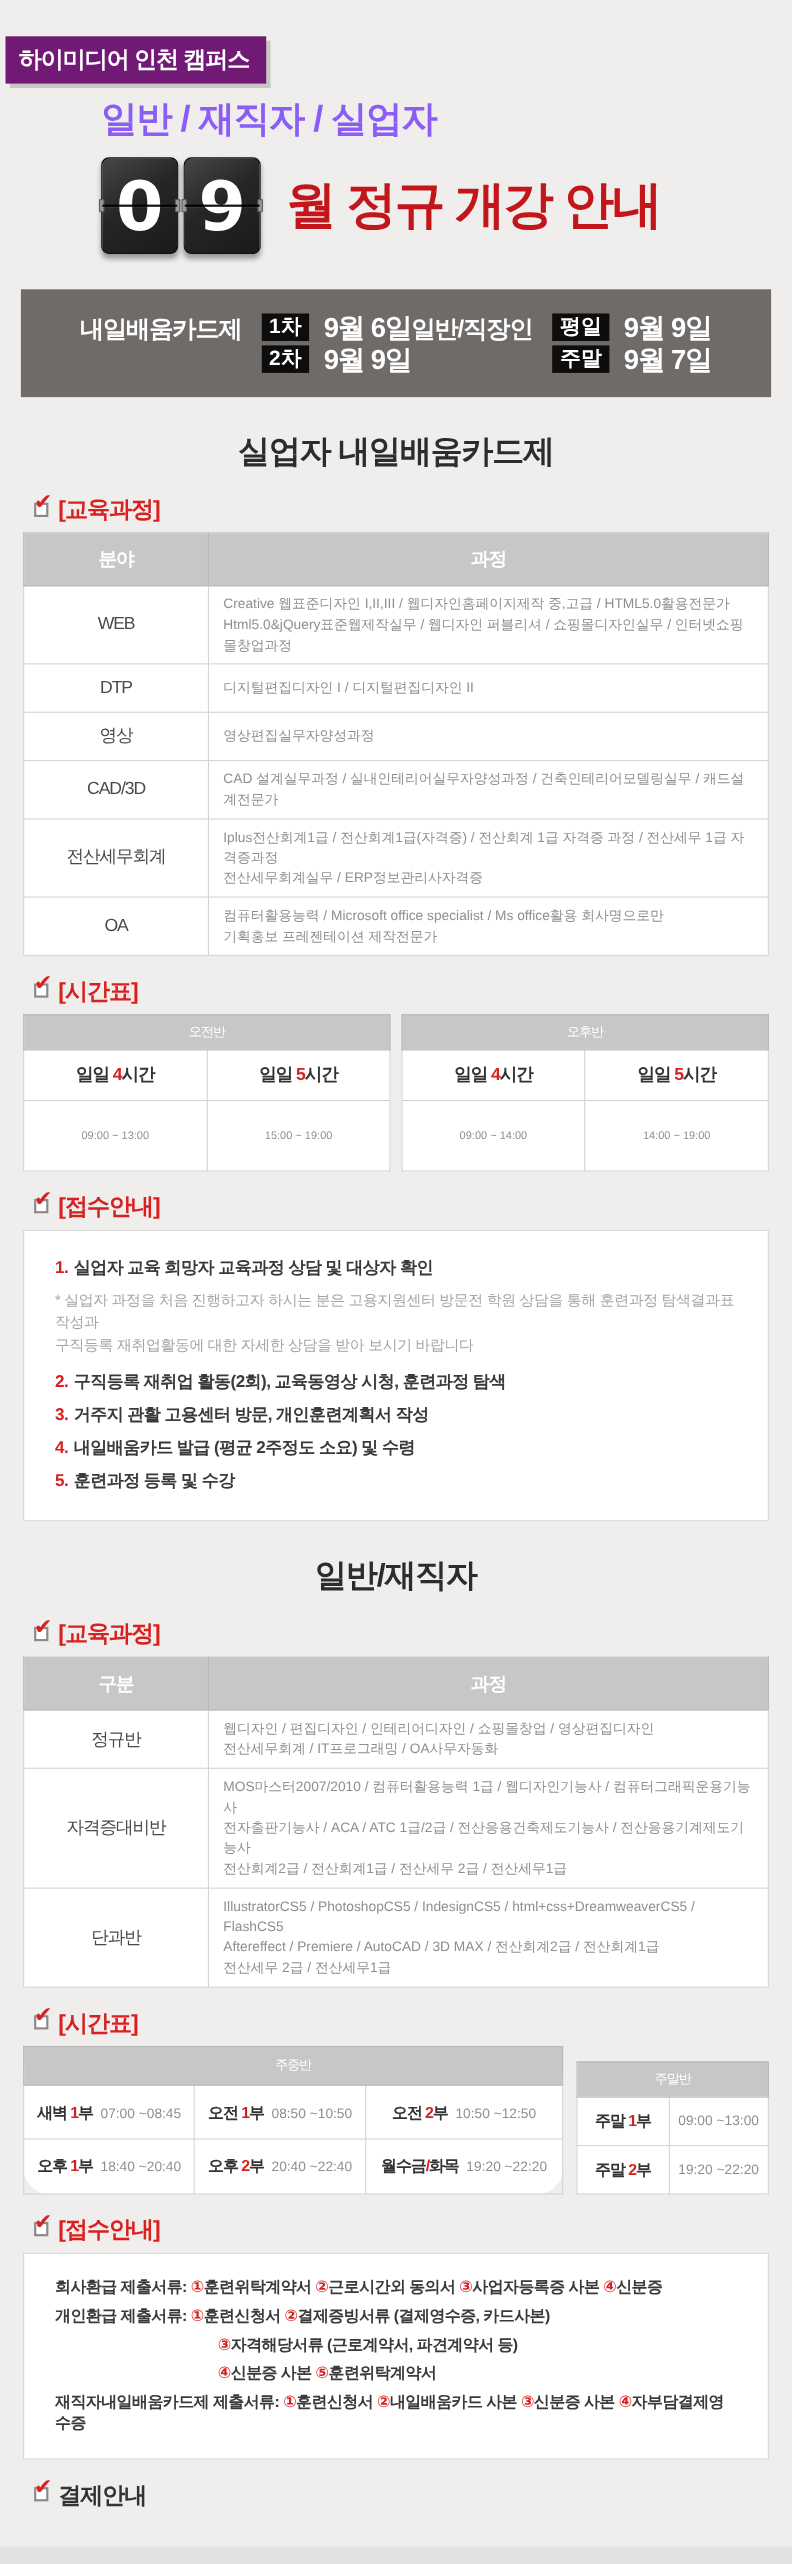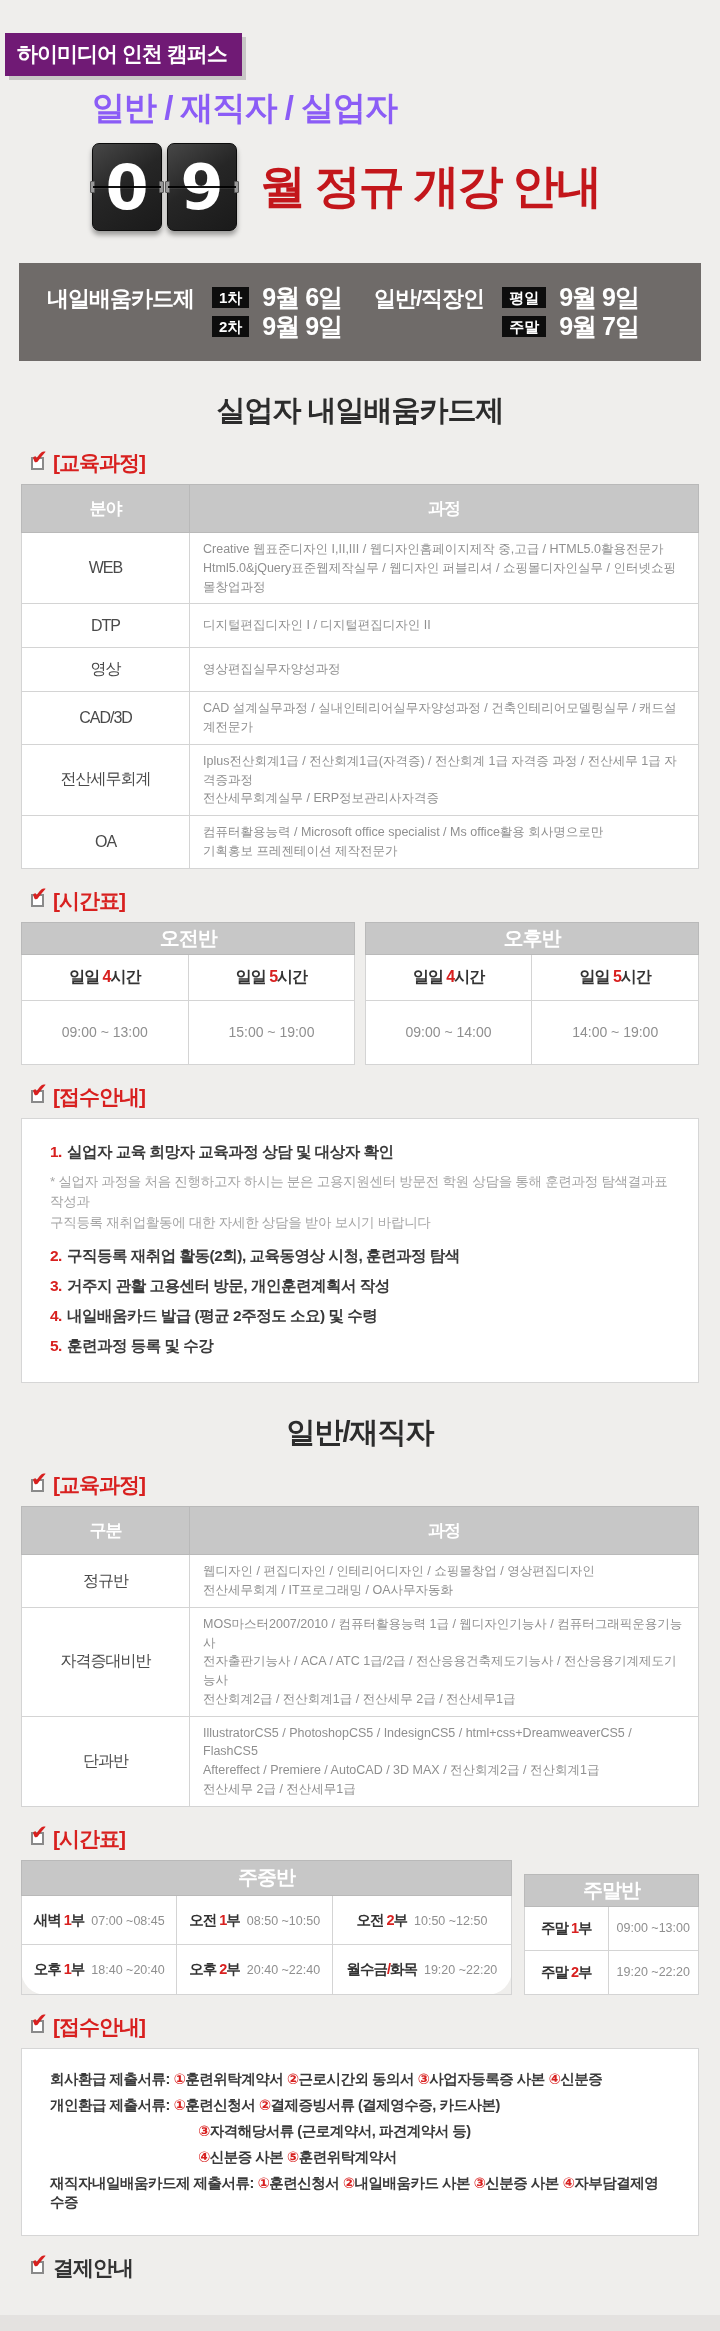--- a/index.html
+++ b/index.html
@@ -22,26 +22,26 @@
     color:#fff; font-size:62px; font-weight:bold; font-family:"DejaVu Sans",sans-serif; }
   .flip-split { position:absolute; left:0; right:0; top:50%; height:2px; margin-top:-1px;
     background:rgba(0,0,0,0.92); box-shadow:0 1px 0 rgba(255,255,255,0.08); }
   .flip-pin { position:absolute; width:5px; height:12px; top:50%; margin-top:-6px;
     background:#9a9a9a; border:1px solid #5c5c5c; border-radius:1px; }
   .pin-l { left:-3px; } .pin-r { right:-3px; }
   .open-title { font-size:46px; font-weight:bold; color:#c3161b; letter-spacing:-2px; margin-left:18px; }
 
   
   .sched-bar { margin:32px 19px 0 19px; height:98px; background:#6f6b69; display:flex; align-items:center; }
-  .sched-half { display:flex; align-items:flex-start; }
+  .sched-half { display:flex; align-items:flex-start;justify-content:flex-end; }
   .sched-half.left { padding-left:28px; width:355px; }
   .sched-group-label { color:#fff; font-size:22px; font-weight:bold; letter-spacing:-1px; margin:2px 18px 0 0; line-height:28px; }
   .sched-rows { display:flex; flex-direction:column; }
   .sched-row { display:flex; align-items:center; height:29px; }
-  .sched-badge { background:#0d0d0d; color:#fff; font-size:15px; font-weight:bold; padding:3px 7px; margin-right:13px; line-height:1; }
+  .sched-badge { background:#0d0d0d; color:#fff; font-size:19px; font-weight:bold; padding:3px 7px; margin-right:13px; line-height:1; }
   .sched-date { color:#fff; font-size:25px; font-weight:bold; letter-spacing:-1px; }
 
   
   .big-title { text-align:center; font-size:29px; font-weight:bold; color:#2c2c2c; letter-spacing:-1px; margin-top:30px; }
   .content { margin:0 21px; }
   .sec-heading { display:flex; align-items:center; margin:18px 0 7px 10px; }
   .chk { position:relative; width:13px; height:13px; background:#fff; border:2px solid #8a8a8a; margin-right:9px; flex:none; }
   .chk-glyph { position:absolute; left:-2px; top:-12px; color:#d8201f; font-size:20px; font-weight:bold; line-height:1; }
   .sec-heading .txt { font-size:21px; font-weight:bold; letter-spacing:-1px; }
   .sec-heading .txt.red { color:#d8201f; } .sec-heading .txt.dark { color:#333; }
@@ -50,25 +50,25 @@
   table.ctable { width:100%; border-collapse:collapse; background:#fff; border:1px solid #c2c2c2; }
   table.ctable th { background:#c7c7c7; color:#fff; font-size:17px; font-weight:bold; height:48px; border:1px solid #b9b9b9; letter-spacing:-1px; }
   table.ctable td { border:1px solid #d4d4d4; }
   td.field { width:168px; text-align:center; color:#4a4a4a; font-size:16px; letter-spacing:-1px; }
   td.courses { color:#8f8f8f; font-size:12.5px; padding:7px 13px; line-height:1.5; }
   tr.r1 td { height:44px; } tr.r2 td { height:52px; } tr.r3 td { height:66px; }
 
   
   .tt-row { display:flex; justify-content:space-between; margin-top:3px; }
   table.tt { border-collapse:collapse; background:#fff; border:1px solid #c2c2c2; }
-  table.tt th { background:#c7c7c7; color:#fff; font-size:20px; font-weight:bold; height:32px; letter-spacing:-1px; border:1px solid #b9b9b9;text-align:center; }
+  table.tt th { background:#c7c7c7; color:#fff; font-size:12px; font-weight:normal; height:32px; letter-spacing:-1px; border:1px solid #b9b9b9;text-align:center; }
   table.tt td { border:1px solid #d4d4d4; text-align:center; }
   .tt-half { width:49.3%; }
   .tt-label-cell { height:46px; font-size:16px; font-weight:bold; color:#333; letter-spacing:-1px; }
-  .tt-time-cell { height:64px; color:#8f8f8f; font-size:14px; }
+  .tt-time-cell { height:64px; color:#8f8f8f; font-size:10px; }
   .red { color:#d8201f; }
   .wk { width:72.4%;border-radius:25px; } .we { width:25.8%;margin-top:14px; }
   .wk-cell { height:44px; font-size:14.5px; }
   .wk-label { font-weight:bold; color:#333; letter-spacing:-1px; margin-right:7px; }
   .wk-time { color:#8f8f8f; font-size:12.5px; }
   .we-label { height:44px; font-weight:bold; color:#333; font-size:14.5px; letter-spacing:-1px; width:48%; }
   .we-time { color:#8f8f8f; font-size:12.5px; }
 
   
   .info-box { background:#fff; border:1px solid #d6d6d6; padding:14px 28px 16px 28px; }

